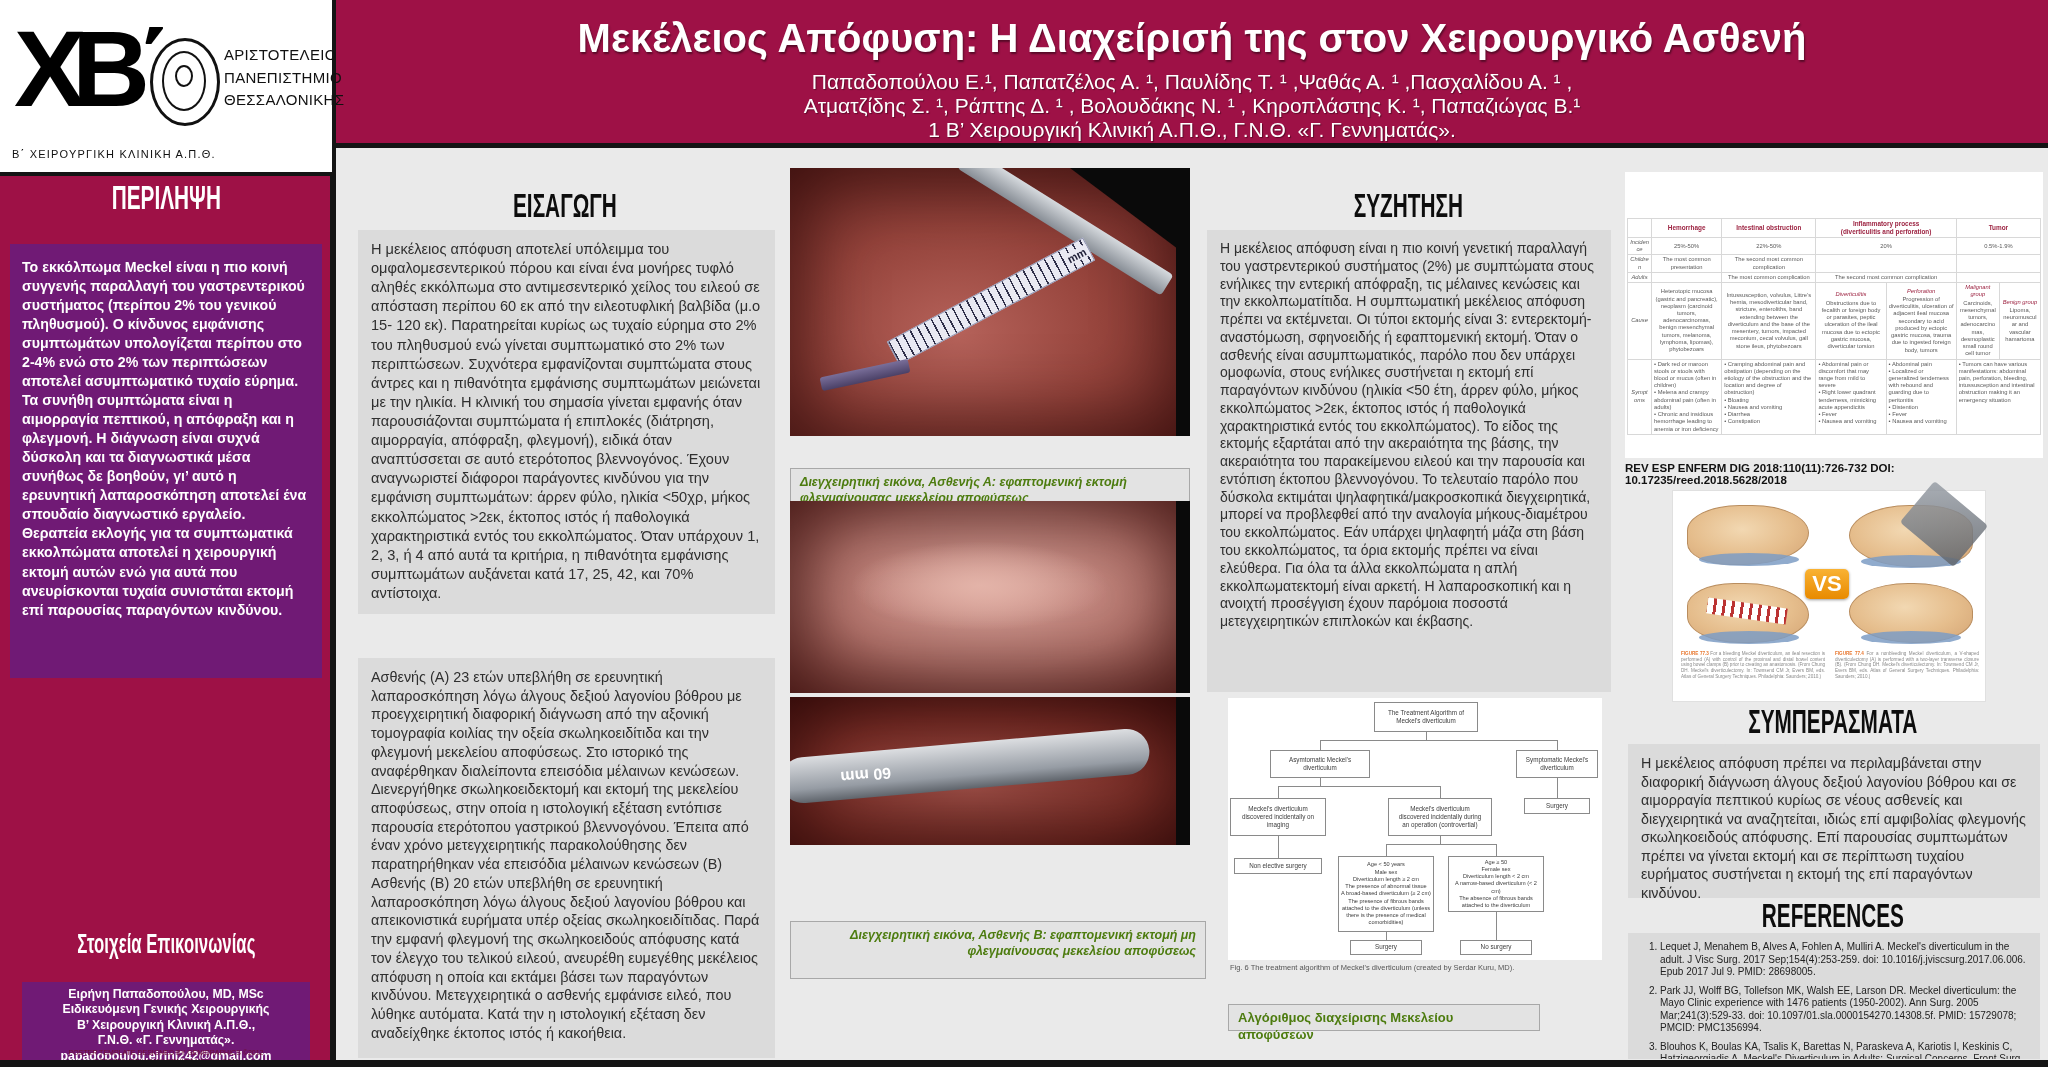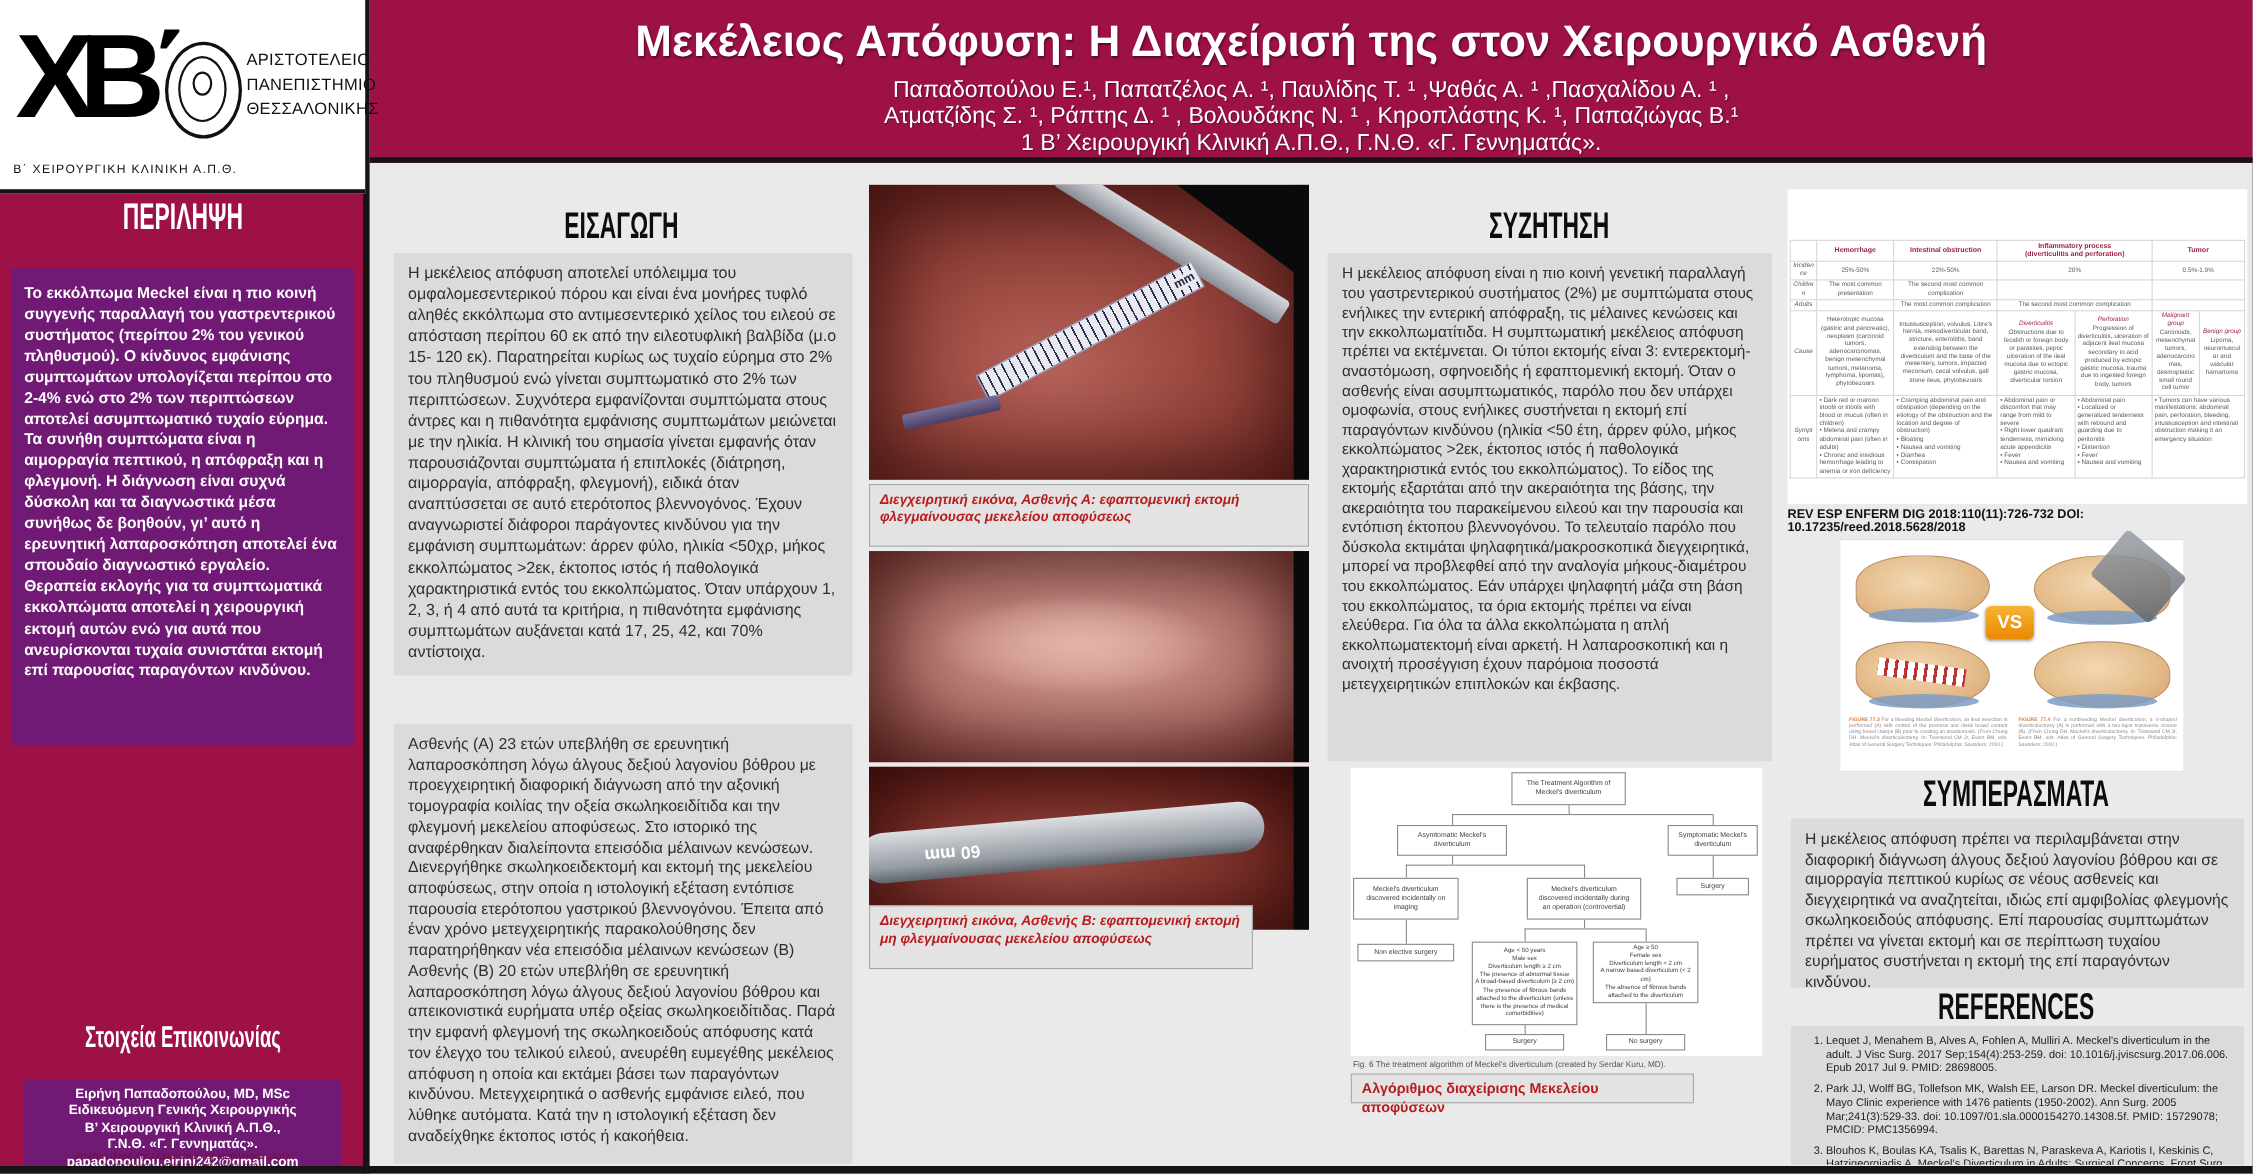--- a/index.html
+++ b/index.html
@@ -14,21 +14,21 @@
   #header{left:336px;top:0;width:1712px;height:143px;background:#9E1146;border-bottom:5px solid #141414;}
   .title{left:0;top:16px;width:100%;text-align:center;color:#fff;font-size:40px;font-weight:bold;
     text-shadow:1px 2px 2px rgba(0,0,0,.45);}
   .authors{left:0;width:100%;text-align:center;color:#fff;font-size:21px;text-shadow:1px 1px 1px rgba(0,0,0,.4);}
   
   .sec-h{text-align:center;color:#0d0d0d;}
   .sec-h .hdr-inner{display:inline-block;font-weight:900;transform:scale(0.8,1.3);letter-spacing:0px;font-size:26px;}
   .sec-h.white{color:#fff;}
   .txt-box{background:#DBDBDB;color:#2f2f2f;box-sizing:border-box;padding:10px 13px;text-align:left;overflow:hidden;}
   .cap{background:#E3E3E3;border:1px solid #a8a8a8;box-sizing:border-box;font-style:italic;font-weight:bold;
-    font-size:12.5px;color:#b91c1c;padding:5px 9px;line-height:1.3;}
+    font-size:12.5px;color:#4d7c0f;padding:5px 9px;line-height:1.3;margin-top:28px;}
   
   .side-box{background:#701a75;color:#fff;font-weight:bold;box-sizing:border-box;overflow:hidden;margin-top:16px;}
   
   .photo{overflow:hidden;box-shadow:inset 0 0 70px 18px rgba(30,0,0,.55);}
   .edge-right{position:absolute;right:0;top:0;width:14px;height:100%;background:#0a0a0a;}
   
   #flowchart{background:#fff;}
   .fc-node{position:absolute;border:1px solid #8a8a8a;background:#fff;font-size:6.3px;line-height:1.3;
     text-align:center;color:#3c3c3c;display:flex;align-items:center;justify-content:center;
     white-space:pre-line;box-sizing:border-box;padding:2px;}
@@ -126,21 +126,21 @@
     <div class="edge-right"></div>
   </div>
 
   <div class="abs photo" style="left:790px;top:697px;width:400px;height:148px;
        background:radial-gradient(ellipse at 45% 60%, #a05048 0%, #7c2f28 55%, #4a1512 100%);">
     <div class="abs" style="left:-10px;top:46px;width:370px;height:46px;background:linear-gradient(180deg,#dcdee1,#969ca4 70%,#5f646b);border-radius:24px;transform:rotate(-5deg);display:flex;align-items:center;">
       <span style="margin-left:60px;font-size:16px;font-weight:bold;color:#fff;transform:rotate(180deg);">60 mm</span>
     </div>
     <div class="edge-right"></div>
   </div>
-  <div class="abs cap" style="left:790px;top:823px;width:349px;height:58px;">Διεγχειρητική εικόνα, Ασθενής Β: εφαπτομενική εκτομή μη φλεγμαίνουσας μεκελείου αποφύσεως</div>
+  <div class="abs cap" style="left:790px;top:893px;width:416px;height:58px;text-align:right;">Διεγχειρητική εικόνα, Ασθενής Β: εφαπτομενική εκτομή μη φλεγμαίνουσας μεκελείου αποφύσεως</div>
 
   <div class="abs sec-h" style="left:1205px;top:190px;width:407px;">
     <span class="hdr-inner">ΣΥΖΗΤΗΣΗ</span>
   </div>
   <div class="abs txt-box pre" style="left:1207px;top:230px;width:404px;height:462px;font-size:14px;line-height:1.27;">Η μεκέλειος απόφυση είναι η πιο κοινή γενετική παραλλαγή του γαστρεντερικού συστήματος (2%) με συμπτώματα στους ενήλικες την εντερική απόφραξη, τις μέλαινες κενώσεις και την εκκολπωματίτιδα. Η συμπτωματική μεκέλειος απόφυση πρέπει να εκτέμνεται. Οι τύποι εκτομής είναι 3: εντερεκτομή-αναστόμωση, σφηνοειδής ή εφαπτομενική εκτομή. Όταν ο ασθενής είναι ασυμπτωματικός, παρόλο που δεν υπάρχει ομοφωνία, στους ενήλικες συστήνεται η εκτομή επί παραγόντων κινδύνου (ηλικία &lt;50 έτη, άρρεν φύλο, μήκος εκκολπώματος &gt;2εκ, έκτοπος ιστός ή παθολογικά χαρακτηριστικά εντός του εκκολπώματος). Το είδος της εκτομής εξαρτάται από την ακεραιότητα της βάσης, την ακεραιότητα του παρακείμενου ειλεού και την παρουσία και εντόπιση έκτοπου βλεννογόνου. Το τελευταίο παρόλο που δύσκολα εκτιμάται ψηλαφητικά/μακροσκοπικά διεγχειρητικά, μπορεί να προβλεφθεί από την αναλογία μήκους-διαμέτρου του εκκολπώματος. Εάν υπάρχει ψηλαφητή μάζα στη βάση του εκκολπώματος, τα όρια εκτομής πρέπει να είναι ελεύθερα. Για όλα τα άλλα εκκολπώματα η απλή εκκολπωματεκτομή είναι αρκετή. Η λαπαροσκοπική και η ανοιχτή προσέγγιση έχουν παρόμοια ποσοστά μετεγχειρητικών επιπλοκών και έκβασης.</div>
 
   <div class="abs" id="flowchart" style="left:1228px;top:698px;width:374px;height:262px;">
     <div class="fc-node" style="left:146px;top:4px;width:104px;height:30px;">The Treatment Algorithm of
 Meckel's diverticulum</div>
     <div class="fc-node" style="left:42px;top:52px;width:100px;height:28px;">Asymtomatic Meckel's
@@ -271,22 +271,22 @@
     <div class="blob" style="left:14px;top:14px;width:120px;height:58px;border-radius:48% 52% 60% 40%;"></div>
     <div class="blob-shadow" style="left:26px;top:62px;width:100px;height:13px;"></div>
     <div class="blob" style="left:176px;top:14px;width:122px;height:60px;border-radius:55% 45% 42% 58%;"></div>
     <div class="blob-shadow" style="left:188px;top:64px;width:100px;height:13px;"></div>
     <div class="abs" style="left:236px;top:6px;width:70px;height:54px;background:linear-gradient(135deg,#9aa0a8,#5f646b);transform:rotate(40deg);border-radius:4px;opacity:.85;"></div>
     <div class="blob" style="left:14px;top:92px;width:120px;height:58px;border-radius:42% 58% 52% 48%;"></div>
     <div class="blob-shadow" style="left:26px;top:140px;width:100px;height:13px;"></div>
     <div class="abs" style="left:34px;top:112px;width:80px;height:16px;background:repeating-linear-gradient(90deg,#fff 0 6px,#b33 6px 9px);transform:rotate(8deg);"></div>
     <div class="blob" style="left:176px;top:92px;width:122px;height:58px;border-radius:50% 50% 45% 55%;"></div>
     <div class="blob-shadow" style="left:188px;top:140px;width:100px;height:13px;"></div>
-    <div class="abs" style="left:132px;top:60px;width:44px;height:30px;background:linear-gradient(#f9b233,#e88a00);border-radius:5px;
-         display:flex;align-items:center;justify-content:center;color:#fff;font-weight:900;font-size:17px;box-shadow:0 1px 3px rgba(0,0,0,.4);text-align:center;">VS</div>
+    <div class="abs" style="left:132px;top:78px;width:44px;height:30px;background:linear-gradient(#f9b233,#e88a00);border-radius:5px;
+         display:flex;align-items:center;justify-content:center;color:#fff;font-weight:900;font-size:22px;box-shadow:0 1px 3px rgba(0,0,0,.4);text-align:center;">VS</div>
     <div class="tiny-cap" style="left:8px;top:160px;width:144px;">
       <b>FIGURE 77.3</b>
       <span>For a bleeding Meckel diverticulum, an ileal resection is performed (A) with control of the proximal and distal bowel content using bowel clamps (B) prior to creating an anastomosis. (From Chung DH. Meckel's diverticulectomy. In: Townsend CM Jr, Evers BM, eds. Atlas of General Surgery Techniques. Philadelphia: Saunders; 2010.)</span>
     </div>
     <div class="tiny-cap" style="left:162px;top:160px;width:144px;">
       <b>FIGURE 77.4</b>
       <span>For a nonbleeding Meckel diverticulum, a V-shaped diverticulectomy (A) is performed with a two-layer transverse closure (B). (From Chung DH. Meckel's diverticulectomy. In: Townsend CM Jr, Evers BM, eds. Atlas of General Surgery Techniques. Philadelphia: Saunders; 2010.)</span>
     </div>
   </div>
 

